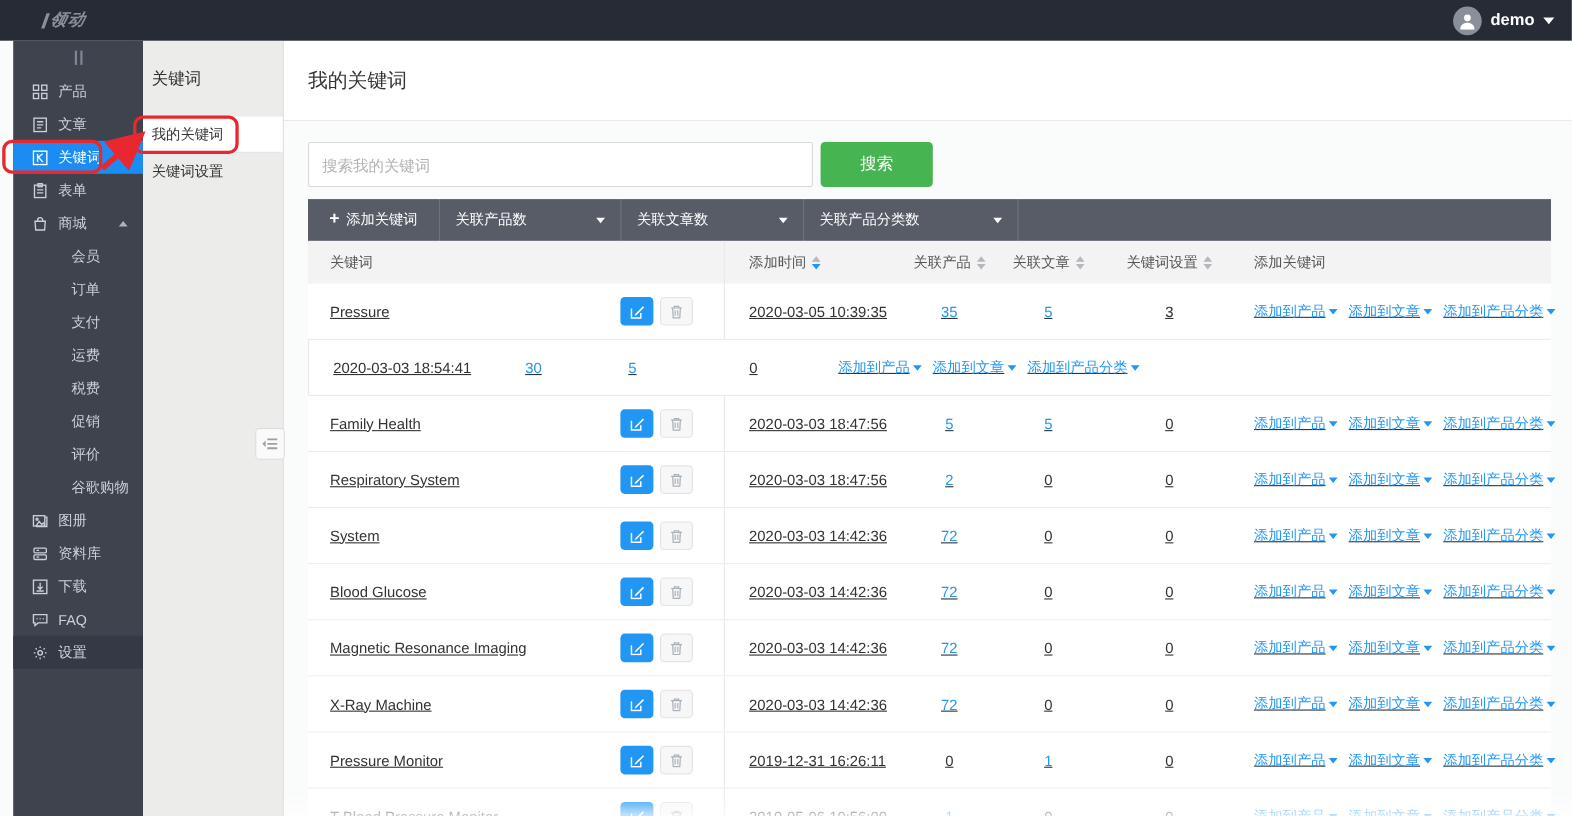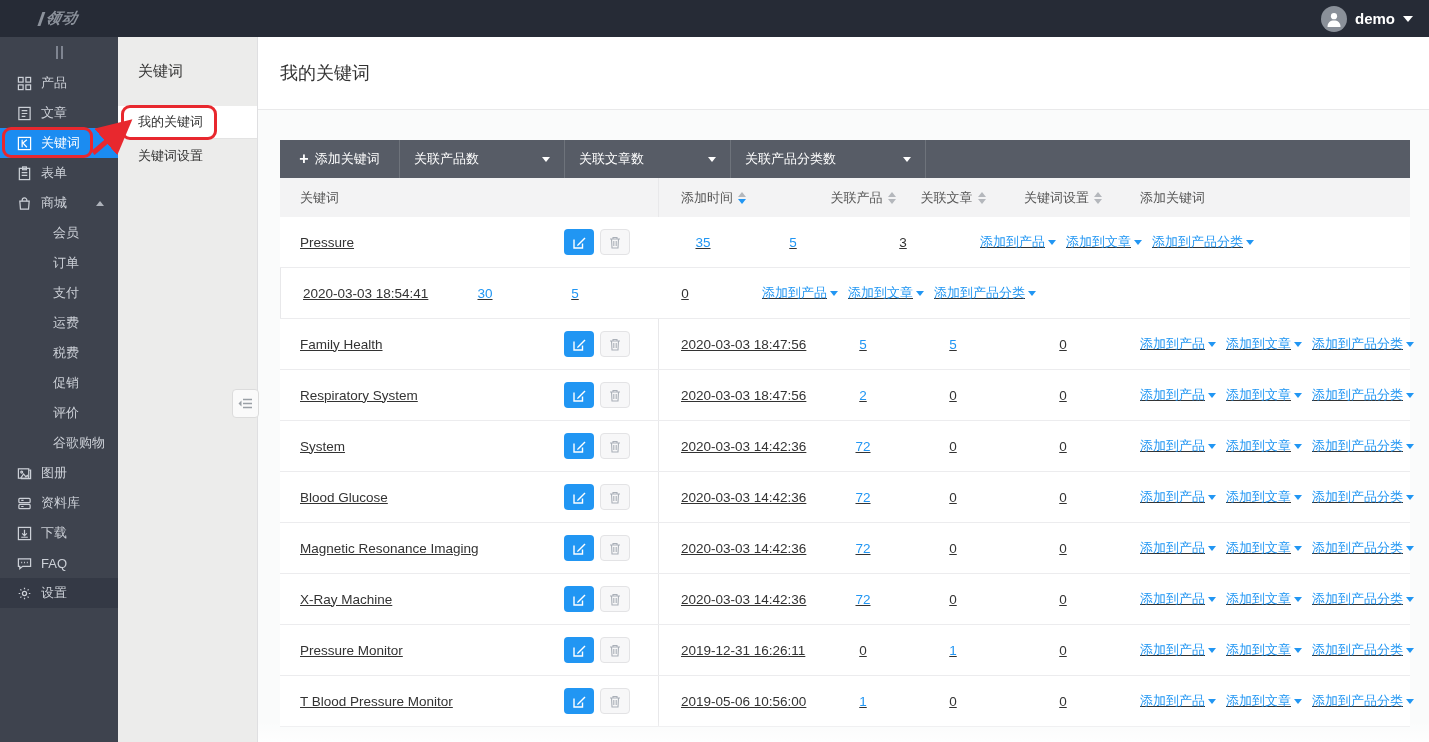--- a/index.html
+++ b/index.html
@@ -12,21 +12,21 @@
   .logo { width:118px; display:flex; justify-content:center; align-items:center; }
   .logo-inner { transform:skewX(-14deg); color:#8b919b; font-weight:bold; font-size:15px;
     font-style:italic; letter-spacing:1px; display:flex; align-items:center; gap:3px; }
   .logo-slash { width:3px; height:14px; background:#8b919b; transform:skewX(-6deg); display:inline-block; }
   .user-menu { margin-left:auto; display:flex; align-items:center; gap:8px; padding-right:16px; cursor:pointer; }
   .avatar { width:26px; height:26px; border-radius:50%; background:#8a9099; display:flex; align-items:center; justify-content:center; overflow:hidden; }
   .user-name { color:#fff; font-size:15px; font-weight:bold; }
   .tri-dn-w { width:0; height:0; border-left:5px solid transparent; border-right:5px solid transparent; border-top:6px solid #fff; }
 
   
-  .sidebar { position:absolute; left:0; top:37px; width:118px; height:705px; background:#3e434e; z-index:4; }
+  .sidebar { position:absolute; left:12px; top:37px; width:118px; height:705px; background:#3e434e; z-index:4; }
   .grip { height:31px; display:flex; align-items:center; justify-content:center; gap:3px; cursor:pointer; }
   .grip i { width:2px; height:13px; background:#7f8591; display:block; }
   .side-item { height:30px; display:flex; align-items:center; padding-left:16px; gap:9px;
     color:#ccd0d7; font-size:13px; cursor:pointer; }
   .side-item .s-icon { width:16px; height:16px; display:flex; align-items:center; justify-content:center; }
   .side-item .s-icon svg { width:15px; height:15px; }
   .side-item.sub { padding-left:53px;text-align:center; }
   .side-item.active { background:#1b8cf1; color:#fff; }
   .side-item.dim { background:#343945; }
   .s-caret { margin-left:auto; margin-right:14px; width:0; height:0;
@@ -293,20 +293,24 @@
     <path d="M3.5 3.5 L0.5 6.5 L3.5 9.5 Z" fill="#9aa0a6"></path>
   </svg>
 </div>
 
 <div class="main">
   <div class="page-head">
     <span>我的关键词</span>
   </div>
   <div class="content">
 
+    <div class="search-row">
+      <input class="search-input" value="" placeholder="搜索我的关键词" style="">
+      <button class="search-btn">搜索</button>
+    </div>
 
     <div class="toolbar">
       <div class="tb-seg tb-add">
         <span class="tb-plus">+</span>
         <span>添加关键词</span>
       </div>
       <div id="tb-filters" style="display:flex;height:100%;">
           <div class="tb-seg tb-filter tb-f0">
             <span>关联产品数</span>
             <span class="tri-dn-sm"></span>
@@ -370,20 +374,21 @@
             <path d="M4.5 8.5 L11.5 1.5 L12.5 2.5 L5.5 9.5 L4 10 Z" fill="#fff"></path>
           </svg>
         </button>
         <button class="del-btn">
           <svg width="12" height="13" viewBox="0 0 12 13">
             <path d="M1 3 H11 M4 3 V1.5 H8 V3 M2.5 3 L3 12 H9 L9.5 3 M4.8 5 V10 M7.2 5 V10" stroke="#aab0b8" stroke-width="1.1" fill="none"></path>
           </svg>
         </button>
       </span>
     </div>
+    <div class="c-date">2020-03-05 10:39:35</div>
     <div class="c-num">
             <span class="num-val lnk">35</span>
           </div>
     <div class="c-num">
             <span class="num-val lnk">5</span>
           </div>
     <div class="c-cat">
             <span class="num-val">3</span>
           </div>
     <div class="c-links">

